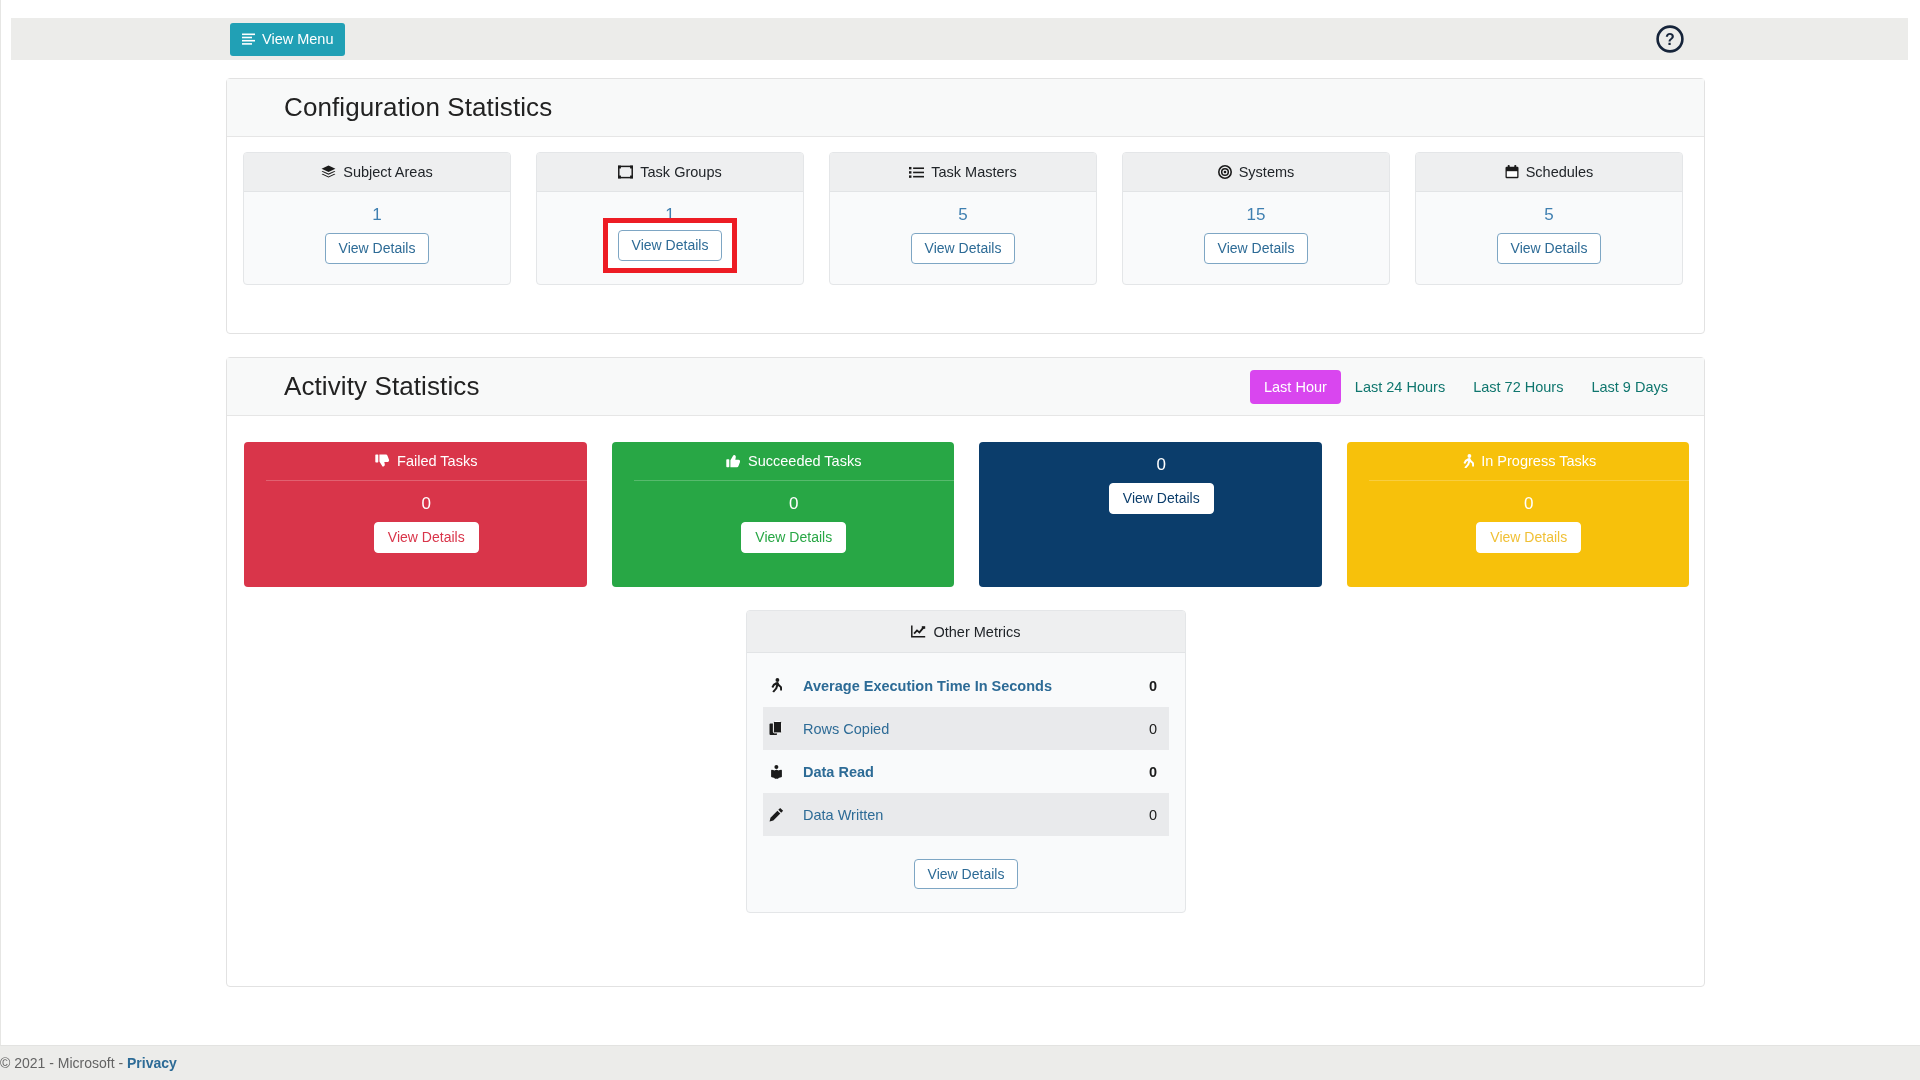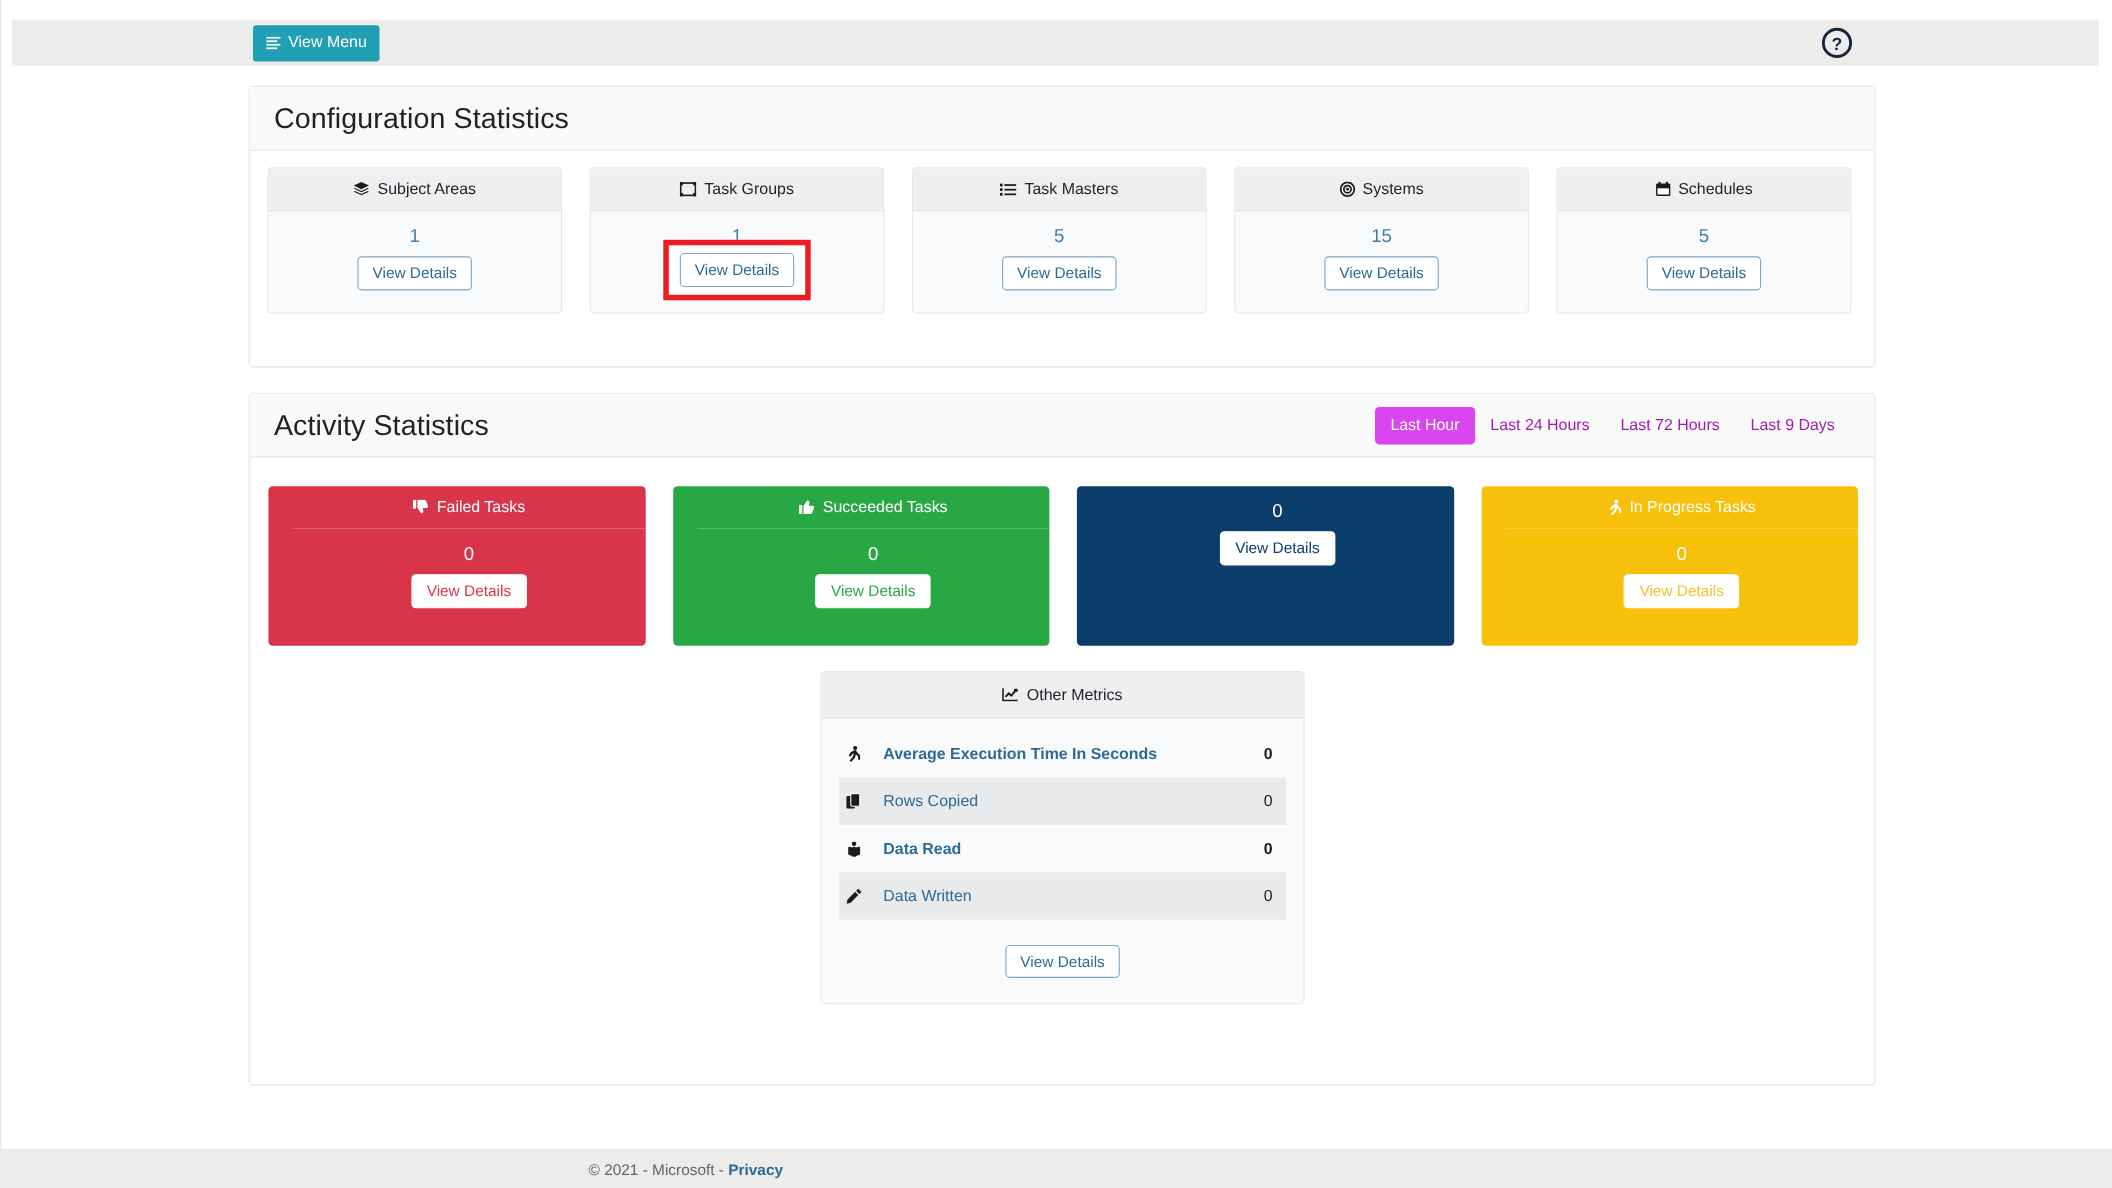--- a/index.html
+++ b/index.html
@@ -64,20 +64,21 @@
     display: flex;
     align-items: center;
     justify-content: space-between;
     padding: 0 22px 0 22px;
   }
   .panel-title {
     font-size: 26px;
     color: #222222;
     font-weight: 400;
     letter-spacing: .1px;
+    margin-left: 35px;
   }
 
   
   #config-panel { left: 226px; top: 78px; width: 1479px; height: 256px; }
   #config-panel .panel-head { height: 58px; }
   .config-cards {
     position: absolute;
     left: 16px; top: 73px;
     width: 1447px;
     display: flex;
@@ -144,21 +145,21 @@
   }
 
   
   #activity-panel { left: 226px; top: 357px; width: 1479px; height: 630px; }
   #activity-panel .panel-head { height: 58px; }
 
   .range-group { display: flex; align-items: center; }
   .range-btn {
     background: transparent;
     border: none;
-    color: #a21caf;
+    color: #0f766e;
     font-size: 14.5px;
     font-family: "Liberation Sans", sans-serif;
     padding: 9px 14px;
     border-radius: 4px;
     cursor: pointer;
     white-space: nowrap;
   }
   .range-btn.active {
     background: #d946ef;
     color: #ffffff;
@@ -261,21 +262,21 @@
     position: absolute;
     left: 0; top: 1045px;
     width: 1920px; height: 35px;
     background: #ececea;
     border-top: 1px solid #e3e3e1;
     font-size: 14px;
     color: #636363;
     display: flex;
     align-items: center;
   }
-  .footer-inner { margin-left: 535px; white-space: nowrap; }
+  .footer-inner { white-space: nowrap; }
   .footer-link { color: #2d6b96; text-decoration: none; font-weight: bold; }
   .left-rule {
     position: absolute; left: 0; top: 0; width: 1px; height: 1045px;
     background: #e6e6e4;
   }
   svg { display: block; }
 </style>
 </head>
 <body>
 

